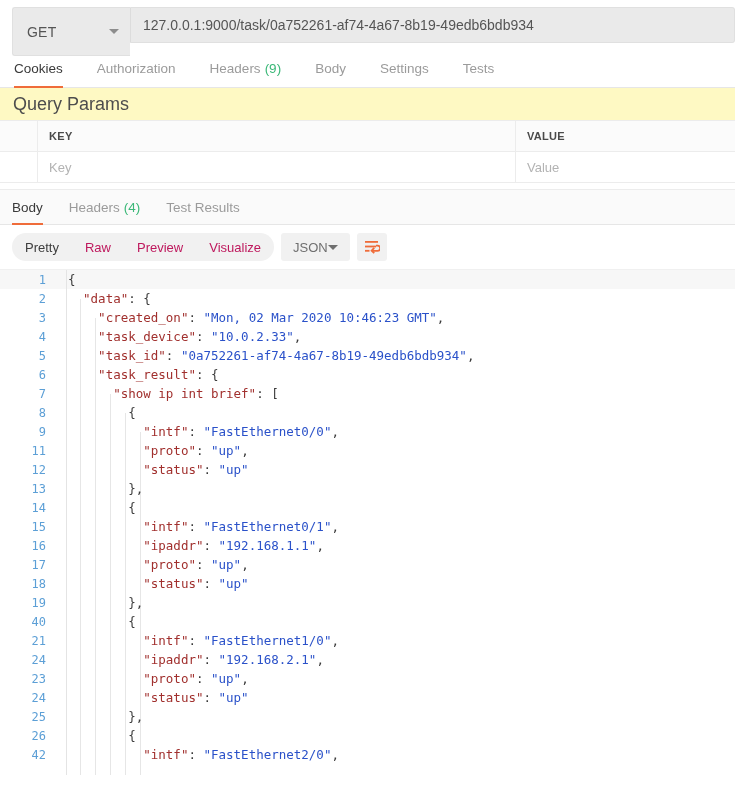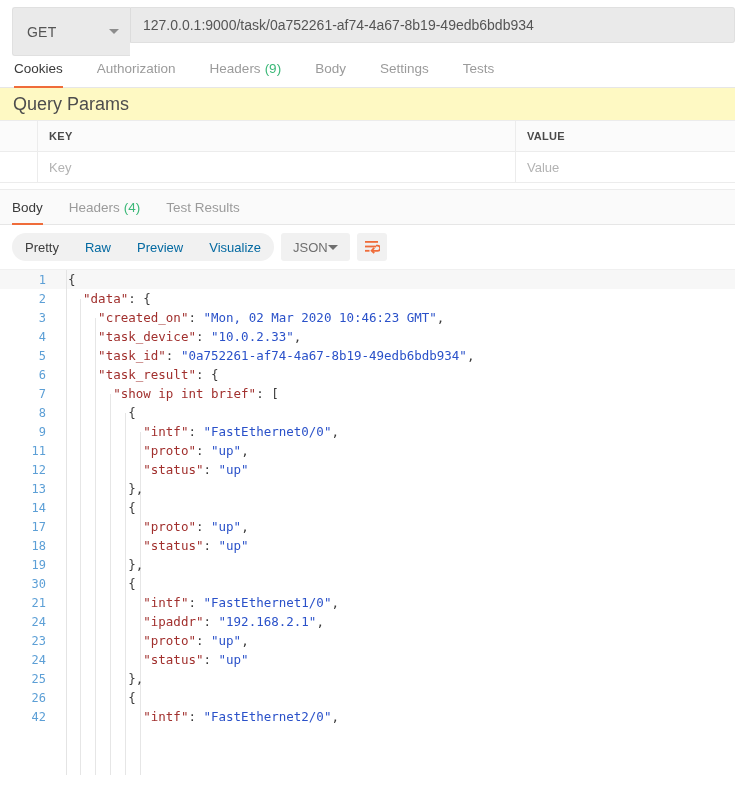--- a/index.html
+++ b/index.html
@@ -168,21 +168,21 @@
     background: #f1f1f1;
     border-radius: 14px;
     height: 28px;
     align-items: stretch;
   }
   .seg {
     display: flex;
     align-items: center;
     padding: 0 13px;
     font-size: 13px;
-    color: #0369a1;
+    color: #be185d;
     cursor: pointer;
     border-radius: 3px;
   }
   .seg.active { color: #3d3d3d; }
   .json-select {
     height: 28px;
     background: #f1f1f1;
     border-radius: 3px;
     display: flex;
     align-items: center;
@@ -399,33 +399,41 @@
       </div>
       <div class="code-line">
         <div class="ln">13</div>
         <div class="code-text">&nbsp;&nbsp;&nbsp;&nbsp;&nbsp;&nbsp;&nbsp;&nbsp;<span class="tk-pun">}</span><span class="tk-pun">,</span></div>
       </div>
       <div class="code-line">
         <div class="ln">14</div>
         <div class="code-text">&nbsp;&nbsp;&nbsp;&nbsp;&nbsp;&nbsp;&nbsp;&nbsp;<span class="tk-pun">{</span></div>
       </div>
       <div class="code-line">
+        <div class="ln">15</div>
+        <div class="code-text">&nbsp;&nbsp;&nbsp;&nbsp;&nbsp;&nbsp;&nbsp;&nbsp;&nbsp;&nbsp;<span class="tk-key">"intf"</span><span class="tk-pun">:</span><span class="tk-pun"> </span><span class="tk-str">"FastEthernet0/1"</span><span class="tk-pun">,</span></div>
+      </div>
+      <div class="code-line">
+        <div class="ln">16</div>
+        <div class="code-text">&nbsp;&nbsp;&nbsp;&nbsp;&nbsp;&nbsp;&nbsp;&nbsp;&nbsp;&nbsp;<span class="tk-key">"ipaddr"</span><span class="tk-pun">:</span><span class="tk-pun"> </span><span class="tk-str">"192.168.1.1"</span><span class="tk-pun">,</span></div>
+      </div>
+      <div class="code-line">
         <div class="ln">17</div>
         <div class="code-text">&nbsp;&nbsp;&nbsp;&nbsp;&nbsp;&nbsp;&nbsp;&nbsp;&nbsp;&nbsp;<span class="tk-key">"proto"</span><span class="tk-pun">:</span><span class="tk-pun"> </span><span class="tk-str">"up"</span><span class="tk-pun">,</span></div>
       </div>
       <div class="code-line">
         <div class="ln">18</div>
         <div class="code-text">&nbsp;&nbsp;&nbsp;&nbsp;&nbsp;&nbsp;&nbsp;&nbsp;&nbsp;&nbsp;<span class="tk-key">"status"</span><span class="tk-pun">:</span><span class="tk-pun"> </span><span class="tk-str">"up"</span></div>
       </div>
       <div class="code-line">
         <div class="ln">19</div>
         <div class="code-text">&nbsp;&nbsp;&nbsp;&nbsp;&nbsp;&nbsp;&nbsp;&nbsp;<span class="tk-pun">}</span><span class="tk-pun">,</span></div>
       </div>
       <div class="code-line">
-        <div class="ln">30</div>
+        <div class="ln">40</div>
         <div class="code-text">&nbsp;&nbsp;&nbsp;&nbsp;&nbsp;&nbsp;&nbsp;&nbsp;<span class="tk-pun">{</span></div>
       </div>
       <div class="code-line">
         <div class="ln">21</div>
         <div class="code-text">&nbsp;&nbsp;&nbsp;&nbsp;&nbsp;&nbsp;&nbsp;&nbsp;&nbsp;&nbsp;<span class="tk-key">"intf"</span><span class="tk-pun">:</span><span class="tk-pun"> </span><span class="tk-str">"FastEthernet1/0"</span><span class="tk-pun">,</span></div>
       </div>
       <div class="code-line">
         <div class="ln">24</div>
         <div class="code-text">&nbsp;&nbsp;&nbsp;&nbsp;&nbsp;&nbsp;&nbsp;&nbsp;&nbsp;&nbsp;<span class="tk-key">"ipaddr"</span><span class="tk-pun">:</span><span class="tk-pun"> </span><span class="tk-str">"192.168.2.1"</span><span class="tk-pun">,</span></div>
       </div>

